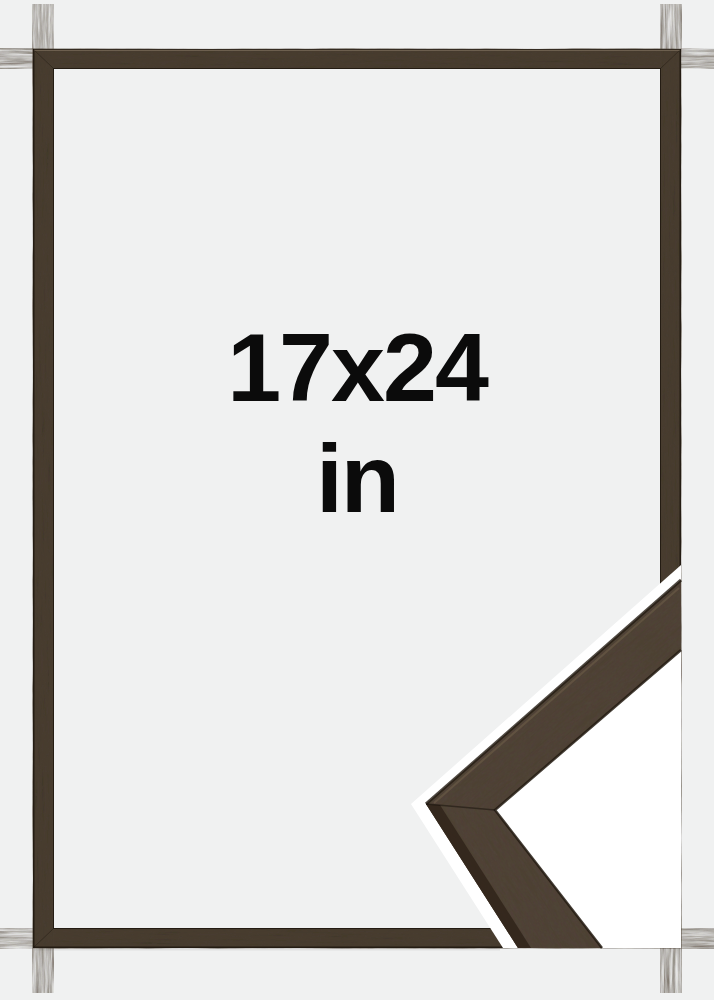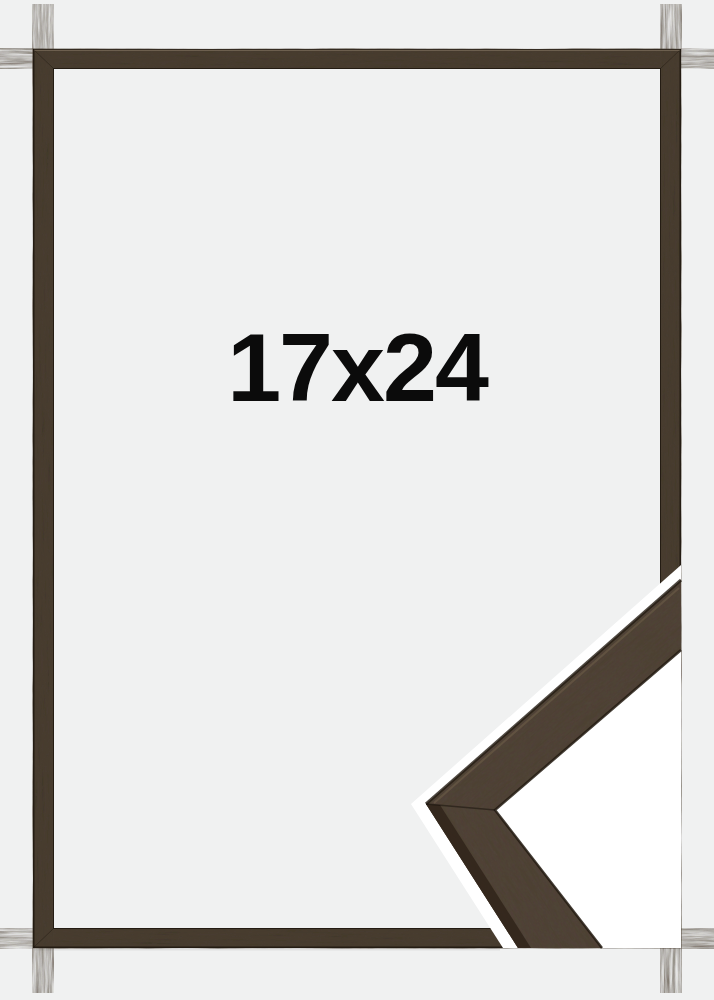--- a/index.html
+++ b/index.html
@@ -119,15 +119,16 @@
       <polygon points="426,804 518,948 531,948 440,805" fill="#2e2218" opacity="0.8"></polygon>
       <line x1="426" y1="804" x2="681" y2="580" stroke-width="3" opacity="0.8" stroke="#241c13"></line>
       <line x1="434" y1="803" x2="679" y2="588" stroke-width="2" opacity="0.45" stroke="#77674f"></line>
       <polyline points="681,650 495,810 602,948" fill="none" stroke-width="2.5" opacity="0.85" stroke="#241c13"></polyline>
       <line x1="426" y1="804" x2="495" y2="810" stroke="#140f09" stroke-width="1.5" opacity="0.5"></line>
     </g>
   </svg>
 
   <div class="size-label">
     <span class="line">17x24</span>
+    <span class="line">in</span>
   </div>
 
 </div>
 
 </body></html>

